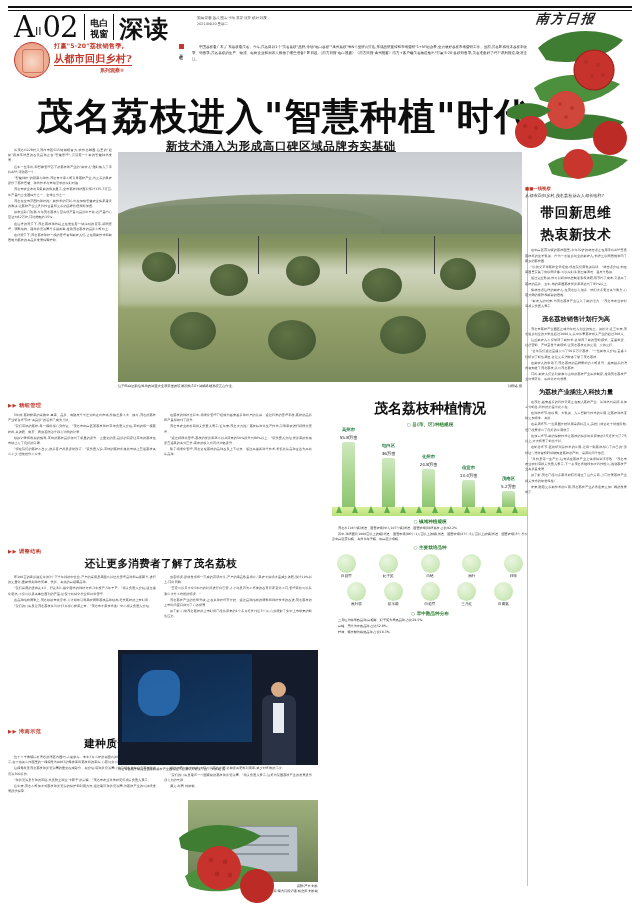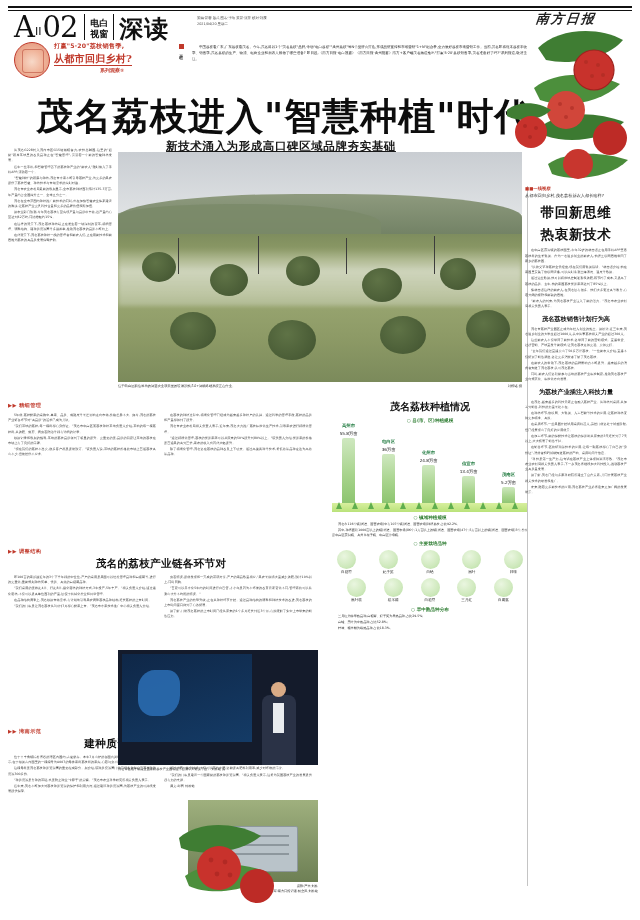--- a/index.html
+++ b/index.html
@@ -67,21 +67,21 @@
   #photocap{position:absolute;left:118px;top:384px;width:404px;font-size:3.3px;color:#333;display:flex;justify-content:space-between;}
 
   
   .sec-kicker{font-size:5.2px;color:#c0392b;font-weight:700;letter-spacing:.4px;}
   .sec-title{font-family:"DejaVu Serif","Liberation Serif",serif;font-weight:700;font-size:10.6px;line-height:16px;color:#111;text-align:center;letter-spacing:.3px;}
 
   #lcol{position:absolute;left:8px;top:148px;width:104px;}
 
   
   #info{position:absolute;left:332px;top:400px;width:196px;border:0;}
-  #info .ititle{font-family:"DejaVu Serif","Liberation Serif",serif;font-weight:700;font-size:10px;text-align:center;color:#111;margin-bottom:4px;}
+  #info .ititle{font-family:"DejaVu Serif","Liberation Serif",serif;font-weight:700;font-size:14px;text-align:center;color:#111;margin-bottom:4px;}
   #info .sub{font-size:4.6px;text-align:center;font-weight:700;color:#2e7d32;margin:3px 0 2px;}
   .bars{position:relative;height:86px;margin-top:3px;}
   .bar{position:absolute;bottom:8px;width:13px;
       background:linear-gradient(180deg,#cfe8c0 0%,#a8d48d 55%,#8cc46f 100%);border-radius:2px 2px 0 0;}
   .bar .v{position:absolute;top:-7px;left:50%;transform:translateX(-50%);font-size:4.2px;white-space:nowrap;color:#111;}
   .bar .n{position:absolute;top:-15px;left:50%;transform:translateX(-50%);font-size:4.4px;white-space:nowrap;color:#1f7a3f;font-weight:700;}
   .ground{position:absolute;left:0;bottom:0;width:100%;height:9px;background:linear-gradient(#d8ef9e,#b9e27a);}
   .ground .t{position:absolute;bottom:3px;width:0;height:0;border-left:3px solid transparent;border-right:3px solid transparent;border-bottom:7px solid #5fae4e;}
   .ivar{font-size:3.15px;line-height:5.1px;color:#333;text-align:justify;}
   .ivar p{margin:0 0 1px;text-indent:6px;}
@@ -245,21 +245,21 @@
       <p>在荔枝的种植过程中,精细化管理已经成为越来越多种植户的选择。通过科学的管理手段,荔枝的品质和产量都得到了提升。</p>
       <p>茂名市农业农村局相关负责人表示,近年来,茂名大力推广荔枝标准化生产技术,引导果农进行精细化管理。</p>
       <p>"通过精细化管理,荔枝的优质果率可以从原来的50%提升到80%以上。"该负责人介绍,优质果的价格是普通果的两到三倍,果农的收入也因此大幅提升。</p>
       <p>除了精细化管理,茂名还在荔枝的品种改良上下功夫。通过高接换种等技术,将低效益品种改造为高效益品种。</p>
     </div>
   </div>
 </div>
 
 <div style="position:absolute;left:8px;top:548px;width:306px;">
   <div class="sec-kicker">▶▶ 调整结构</div>
-  <div class="sec-title">茂名的荔枝产业链各环节对</div>
+  <div class="sec-title">还让更多消费者了解了茂名荔枝</div>
   <div style="display:flex;gap:8px;margin-top:4px;">
     <div class="col-text" style="width:148px">
       <p>即100亩的果形接近年的3个下半年都的中位位,产户的采用是果园可以轻松管理品种和白糖罂等,进行的更重化,重新规划种植简单、优质、高效的白糖罂品种。</p>
       <p>"我们采用的是株距4米、行距8米,矮化密植的种植方式,3年投产,5年丰产。"相关负责人介绍,通过矮化密植,不仅可以提高单位面积的产量,还便于机械化作业和日常管理。</p>
       <p>在品种结构调整上,茂名根据市场需求,有计划地引导果农调整荔枝品种结构,延长荔枝的上市时间。</p>
       <p>"我们的目标是让茂名荔枝从3月到7月都有鲜果上市。"茂名市水果技术推广中心相关负责人介绍。</p>
     </div>
     <div class="col-text" style="width:148px">
       <p>虫害情况,提前发现和一完成的花穗方案,产户的果品数量相应,"果农无须聘大量减少施肥,预计10%以上,同时回购。</p>
       <p>"普定可以靠水化5年内的时间进行自己管,才小年是因为不环境的改善元素变化不同,管理系统可以监测出水分不均衡的情况。"</p>

